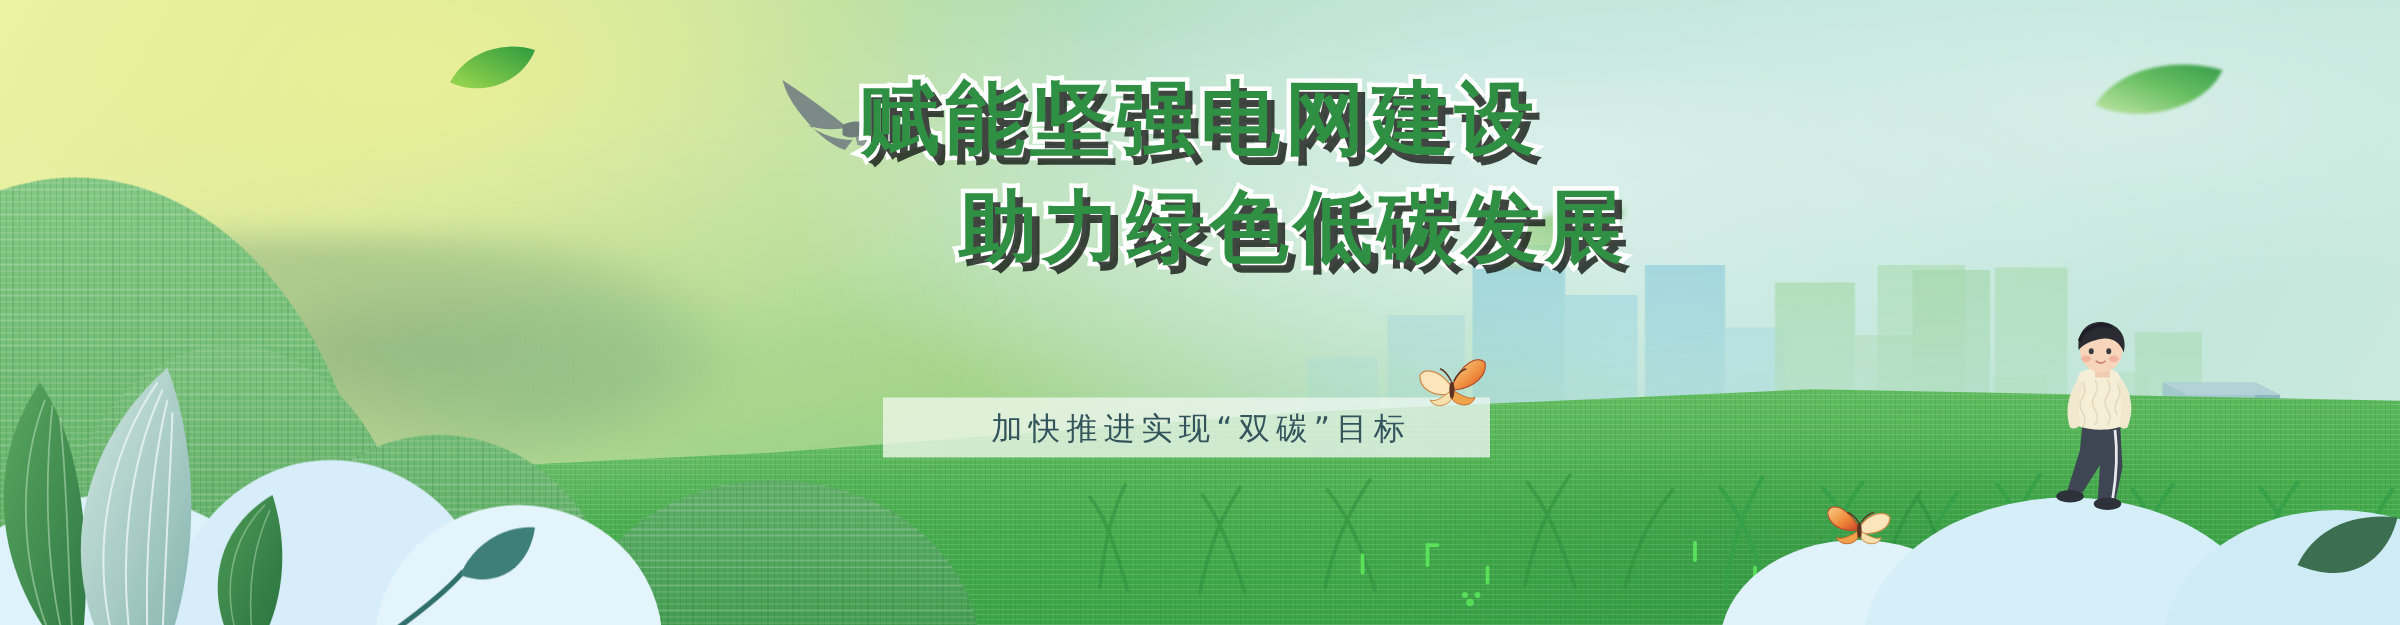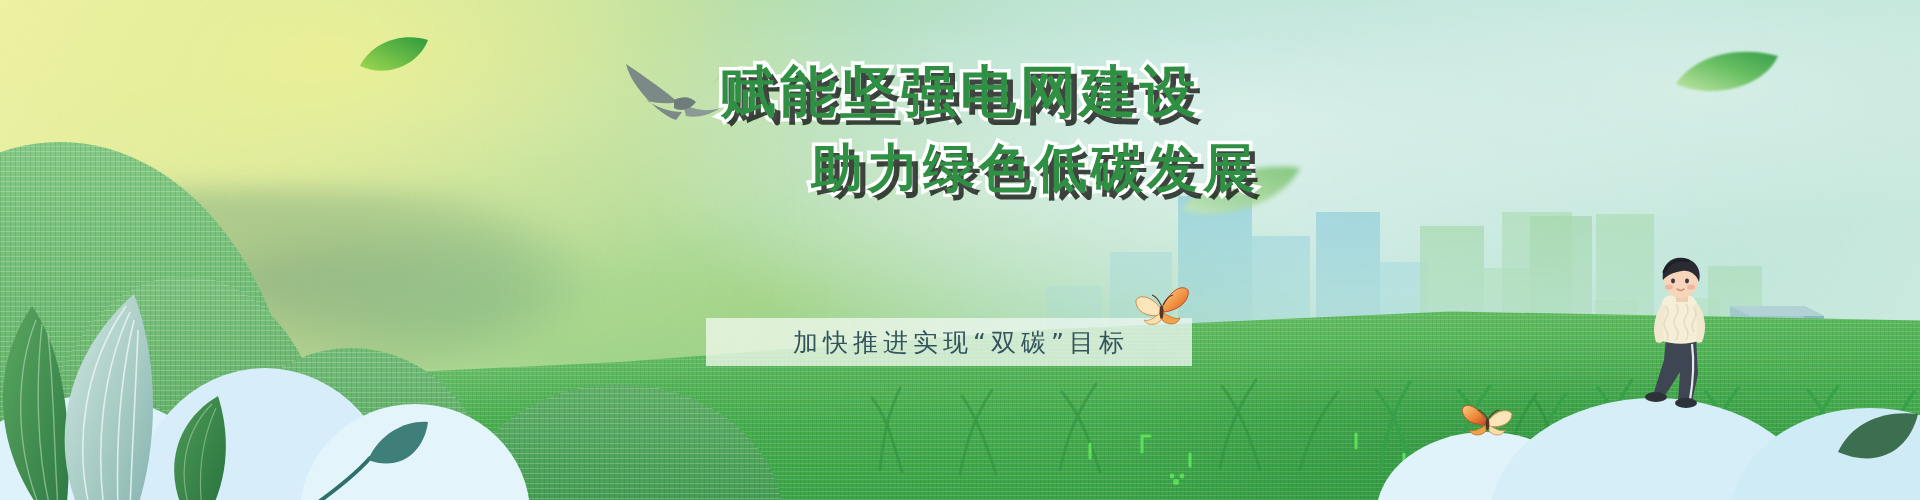--- a/index.html
+++ b/index.html
@@ -85,22 +85,22 @@
   .tline{
     font-family:"DejaVu Sans","Liberation Sans",sans-serif;
     font-weight:700;
     color:#2f9043;
     letter-spacing:4px;
     line-height:1.0;
     -webkit-text-stroke:7px #ffffff;
     paint-order:stroke fill;
     text-shadow:6px 7px 0 rgba(18,22,18,.80);
   }
-  .tline1{ font-size:56px; }
-  .tline2{ font-size:52px; margin-top:22px; padding-left:150px; }
+  .tline1{ font-size:64px; }
+  .tline2{ font-size:63px; margin-top:22px; padding-left:150px; }
 
   .subtitle-band{
     position:absolute; left:706px; top:318px; width:486px; height:48px; z-index:41;
     background:linear-gradient(90deg, rgba(240,248,235,.78), rgba(234,246,240,.80));
     box-shadow:0 0 0 0 rgba(0,0,0,0);
   }
   .subtitle-text{
     position:absolute; left:706px; top:318px; width:486px; height:48px; z-index:42;
     display:flex; align-items:center; justify-content:center;
     font-family:"DejaVu Sans","Liberation Sans",sans-serif;

